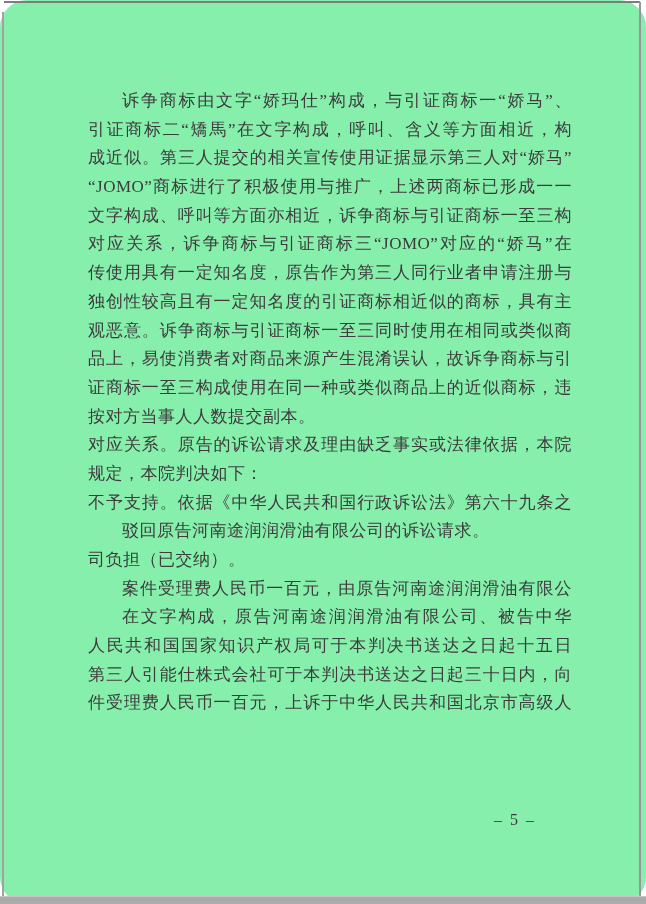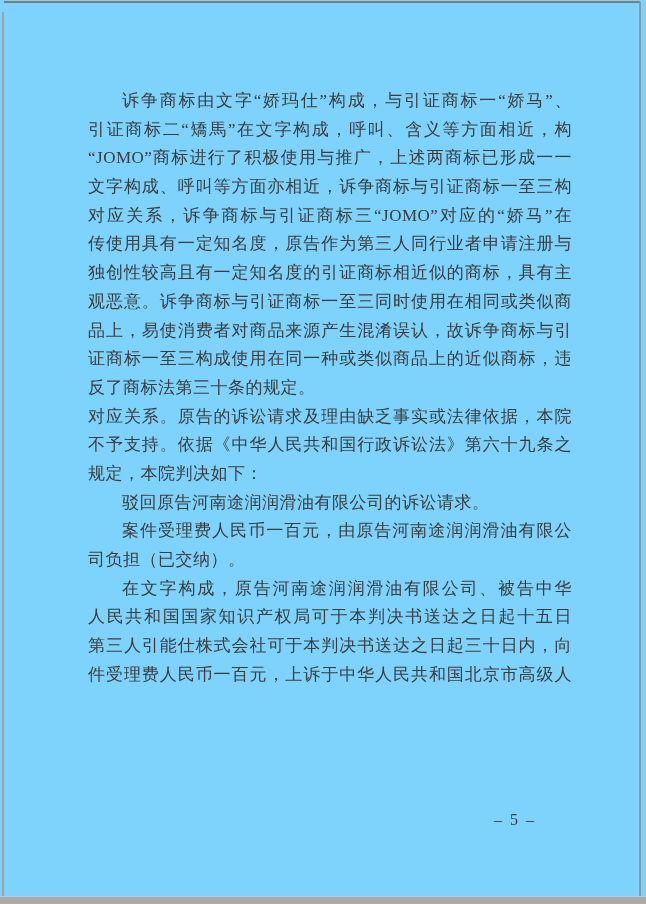--- a/index.html
+++ b/index.html
@@ -9,22 +9,23 @@
   body {
     width: 646px;
     height: 904px;
     position: relative;
     overflow: hidden;
     background: #ffffff;
   }
   .page {
     position: absolute;
     inset: 0;
-    background: #7dd3fc;
+    background: #86efac;
     font-family: "Liberation Serif", "DejaVu Serif", serif;
+    border-radius: 27px;
   }
   
   .edge-top {
     position: absolute;
     left: 4px; right: 6px; top: 1px;
     height: 2px;
     background: #7d7d7d;
   }
   .edge-left {
     position: absolute;
@@ -83,35 +84,36 @@
 
 <div class="page">
   <div class="edge-top"></div>
   <div class="edge-left"></div>
   <div class="edge-right"></div>
   <div class="edge-bottom"></div>
 
   <div class="body-text" id="body-text">
       <div class="line indent fill">诉争商标由文字“娇玛仕”构成，与引证商标一“娇马”、</div>
       <div class="line fill">引证商标二“矯馬”在文字构成，呼叫、含义等方面相近，构</div>
+      <div class="line fill">成近似。第三人提交的相关宣传使用证据显示第三人对“娇马”</div>
       <div class="line fill">“JOMO”商标进行了积极使用与推广，上述两商标已形成一一</div>
       <div class="line fill">文字构成、呼叫等方面亦相近，诉争商标与引证商标一至三构</div>
       <div class="line fill">对应关系，诉争商标与引证商标三“JOMO”对应的“娇马”在</div>
       <div class="line fill">传使用具有一定知名度，原告作为第三人同行业者申请注册与</div>
       <div class="line fill">独创性较高且有一定知名度的引证商标相近似的商标，具有主</div>
       <div class="line fill">观恶意。诉争商标与引证商标一至三同时使用在相同或类似商</div>
       <div class="line fill">品上，易使消费者对商品来源产生混淆误认，故诉争商标与引</div>
       <div class="line fill">证商标一至三构成使用在同一种或类似商品上的近似商标，违</div>
-      <div class="line">反了商标法第三十条的规定。</div>
+      <div class="line">按对方当事人人数提交副本。</div>
       <div class="line fill">对应关系。原告的诉讼请求及理由缺乏事实或法律依据，本院</div>
+      <div class="line">规定，本院判决如下：</div>
       <div class="line fill">不予支持。依据《中华人民共和国行政诉讼法》第六十九条之</div>
-      <div class="line">规定，本院判决如下：</div>
       <div class="line indent">驳回原告河南途润润滑油有限公司的诉讼请求。</div>
+      <div class="line">司负担（已交纳）。</div>
       <div class="line indent fill">案件受理费人民币一百元，由原告河南途润润滑油有限公</div>
-      <div class="line">司负担（已交纳）。</div>
       <div class="line indent fill">在文字构成，原告河南途润润滑油有限公司、被告中华</div>
       <div class="line fill">人民共和国国家知识产权局可于本判决书送达之日起十五日内，</div>
       <div class="line fill">第三人引能仕株式会社可于本判决书送达之日起三十日内，向</div>
       <div class="line fill">件受理费人民币一百元，上诉于中华人民共和国北京市高级人</div>
     </div>
 
   <div class="page-number">– 5 –</div>
 </div>
 
 </body></html>

